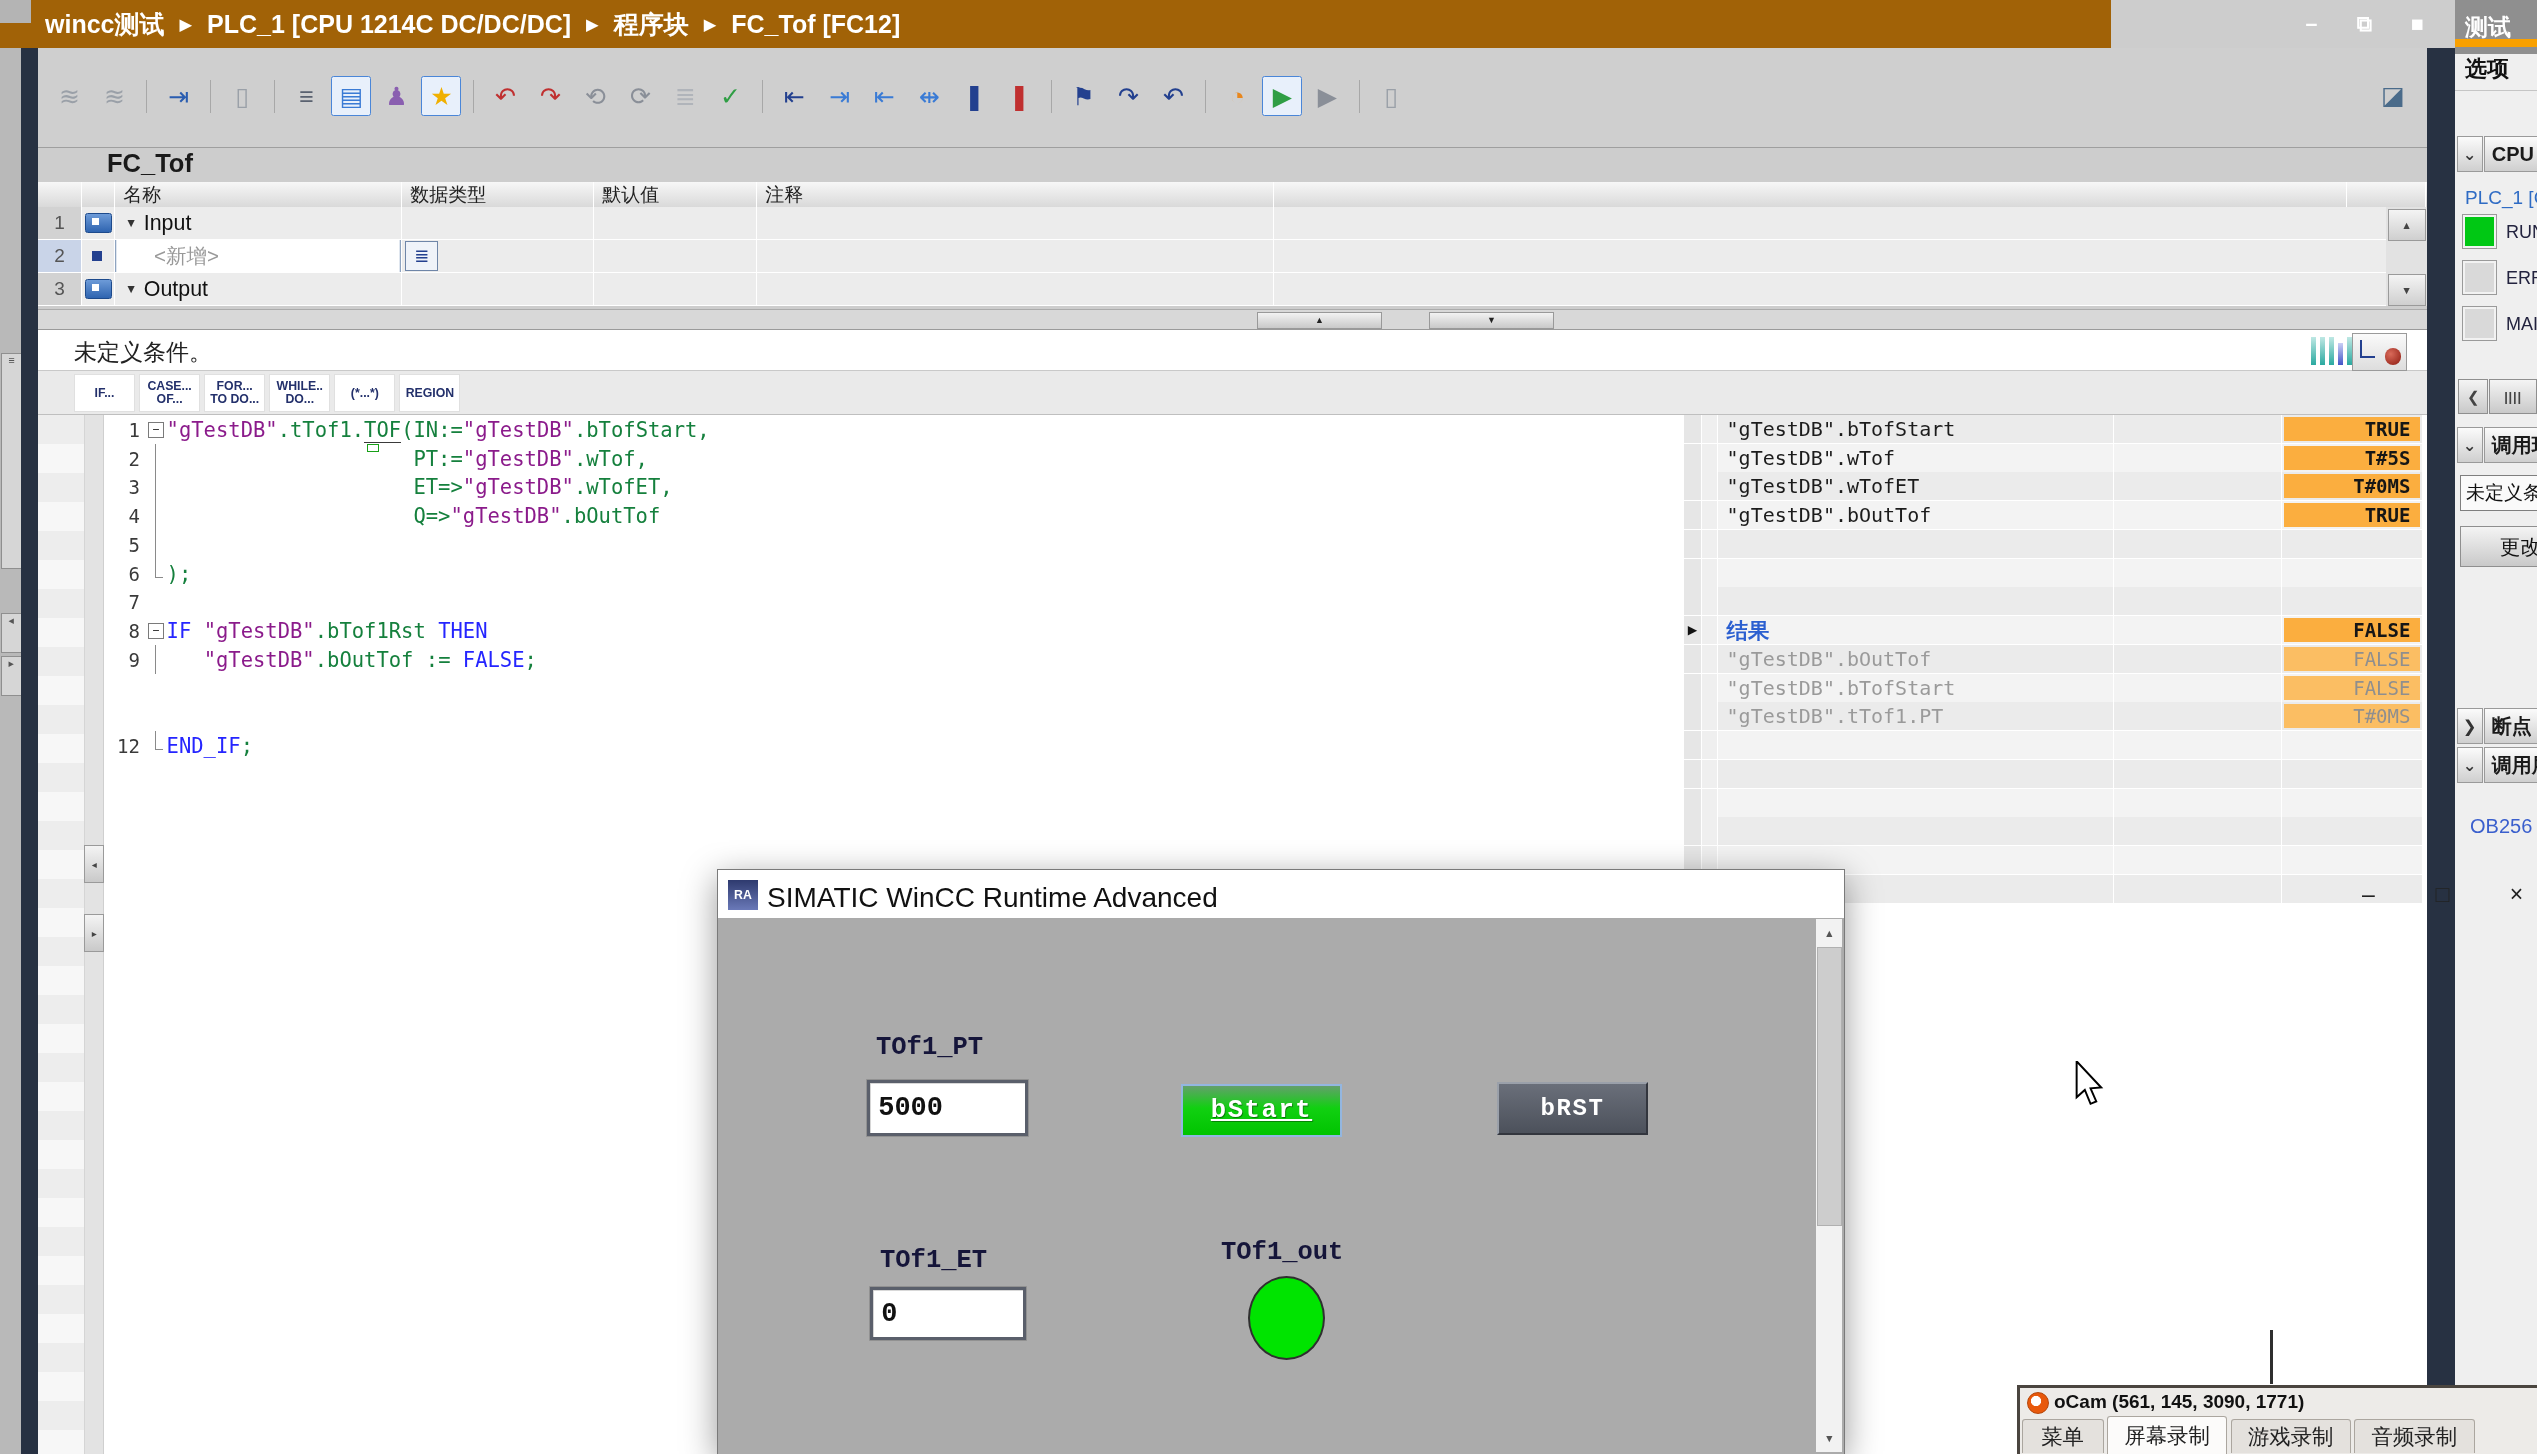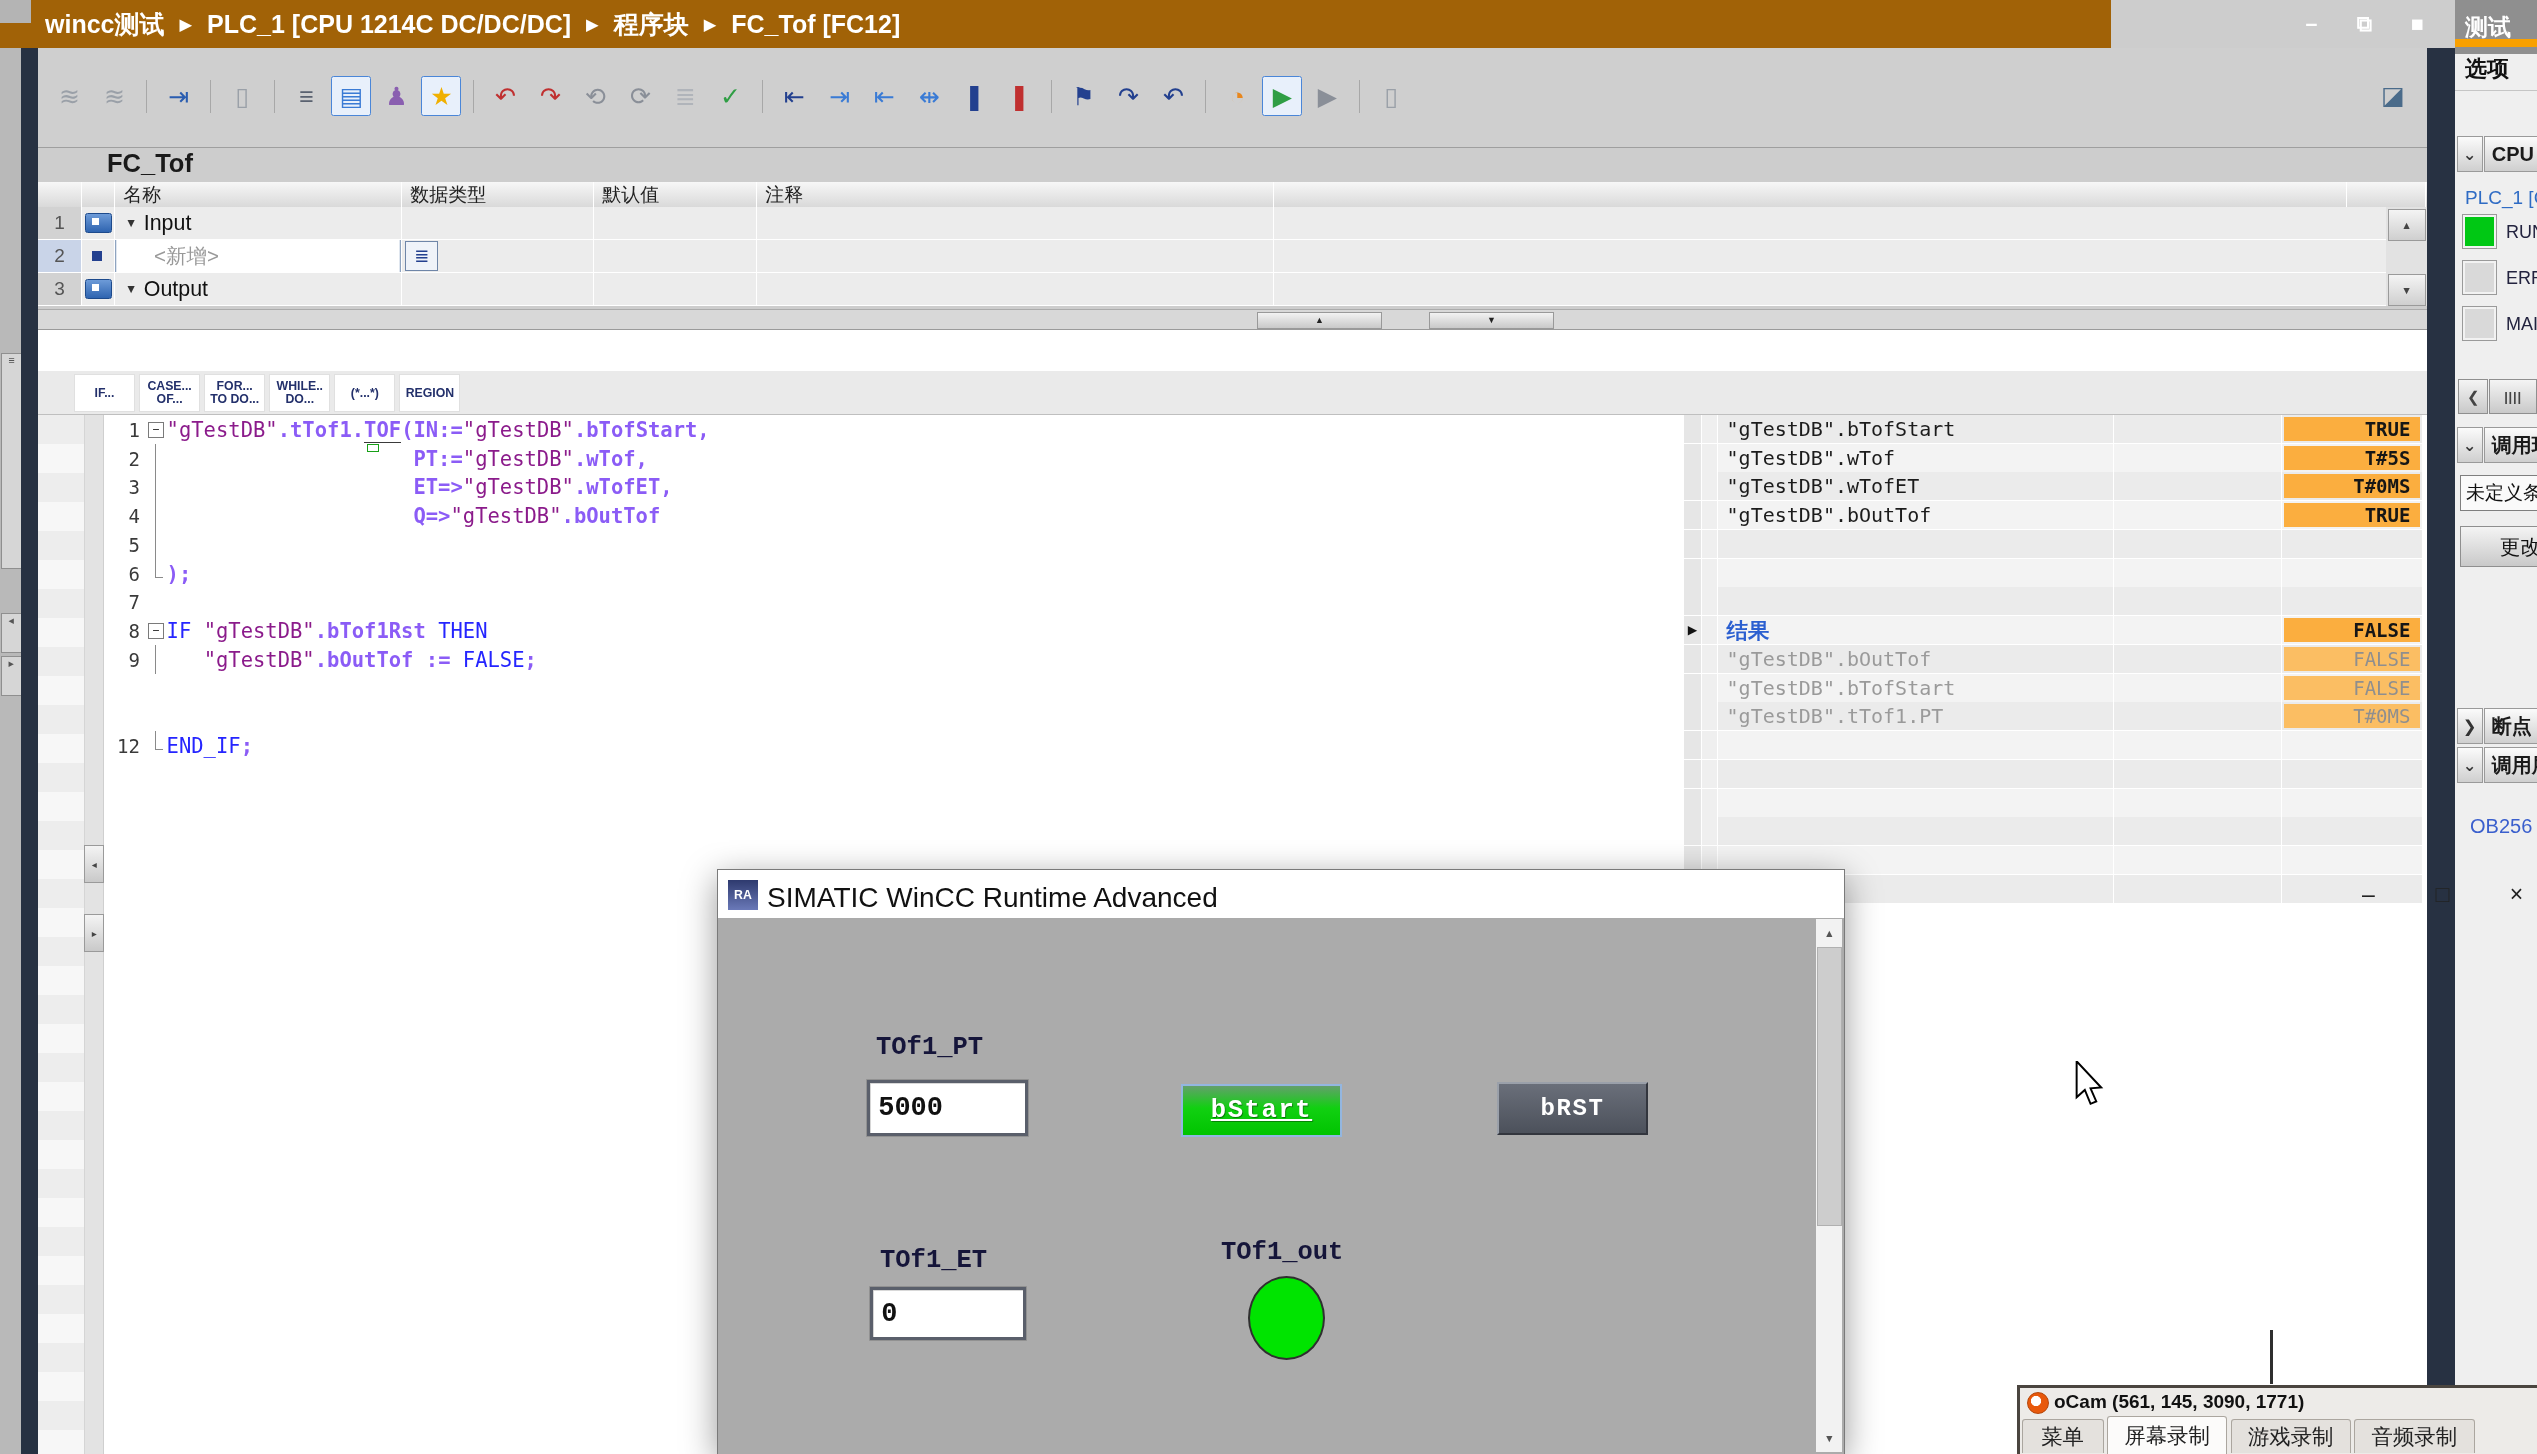--- a/index.html
+++ b/index.html
@@ -91,21 +91,21 @@
   #code{position:absolute;left:66px;top:85px;width:1610px;height:1039px;overflow:hidden;
         font-family:"DejaVu Sans Mono","Liberation Mono",monospace;font-size:20.5px;}
   .cl{position:absolute;left:0;height:29px;display:flex;align-items:center;width:100%;}
   .cl-num{width:36px;text-align:right;padding-right:6.6px;color:#3A3A3A;font-size:19px;flex:none;}
   .cl-fold{width:20px;flex:none;position:relative;height:29px;}
   .foldbox{position:absolute;left:1.6px;top:6.6px;width:14px;height:14px;border:0.8px solid #7A7A7A;background:#fff;
            font-size:11.5px;line-height:12.3px;text-align:center;color:#333;}
   .railmid{position:absolute;left:8.2px;top:0;width:0.8px;height:29px;background:#8A8A8A;}
   .railend{position:absolute;left:8.2px;top:0;width:7.4px;height:18px;border-left:0.8px solid #8A8A8A;border-bottom:0.8px solid #8A8A8A;}
   .cl-code{white-space:pre;}
-  .g{color:#8B1B8B;} .m{color:#8b5cf6;font-weight:bold;} .k{color:#2525FF;}
+  .g{color:#8B1B8B;} .m{color:#15803d;} .k{color:#2525FF;}
   .u{position:relative;border-bottom:1.6px solid #3a3a3a;}
   .u:after{content:"";position:absolute;left:3.3px;bottom:-10.7px;width:10px;height:6.6px;border:1.6px solid #18A018;background:#fff;}
 
   
   #watch{position:absolute;left:1646px;top:85px;width:739px;}
   .w-row{position:absolute;left:0;height:29px;display:flex;width:739px;}
   .w-cell{border-right:1.6px solid #fff;border-bottom:0.8px solid #fff;box-sizing:border-box;height:29px;}
   .w-a{width:18px;background:#E6E6E6;display:flex;align-items:center;justify-content:center;font-size:12.3px;color:#111;}
   .w-b{width:16.4px;background:#EFEFEF;}
   .w-name{width:396px;padding-left:8.2px;display:flex;align-items:center;
@@ -337,20 +337,35 @@
   <div id="splitter" class="abs">
     <div class="split-btn" style="left:1219px;">
         <span>▲</span>
       </div>
     <div class="split-btn" style="left:1391px;">
         <span>▼</span>
       </div>
   </div>
 
   <div id="editor" class="abs">
+    <div id="ed-status">
+      <div id="ed-status-text">未定义条件。</div>
+      <div id="teal-bars">
+        <div class="tealbar"></div>
+          <div class="tealbar"></div>
+          <div class="tealbar"></div>
+        <div class="tealbar short"></div>
+          <div class="tealbar"></div>
+          <div class="tealbar"></div>
+      </div>
+      <div id="bp-btn">
+        <div class="elbow"></div>
+        <div class="dot"></div>
+      </div>
+    </div>
     <div id="snippetbar">
       <div id="snippets">
           <div class="snip">IF...</div>
           <div class="snip">CASE...
 OF...</div>
           <div class="snip">FOR...
 TO DO...</div>
           <div class="snip">WHILE..
 DO...</div>
           <div class="snip">(*...*)</div>

